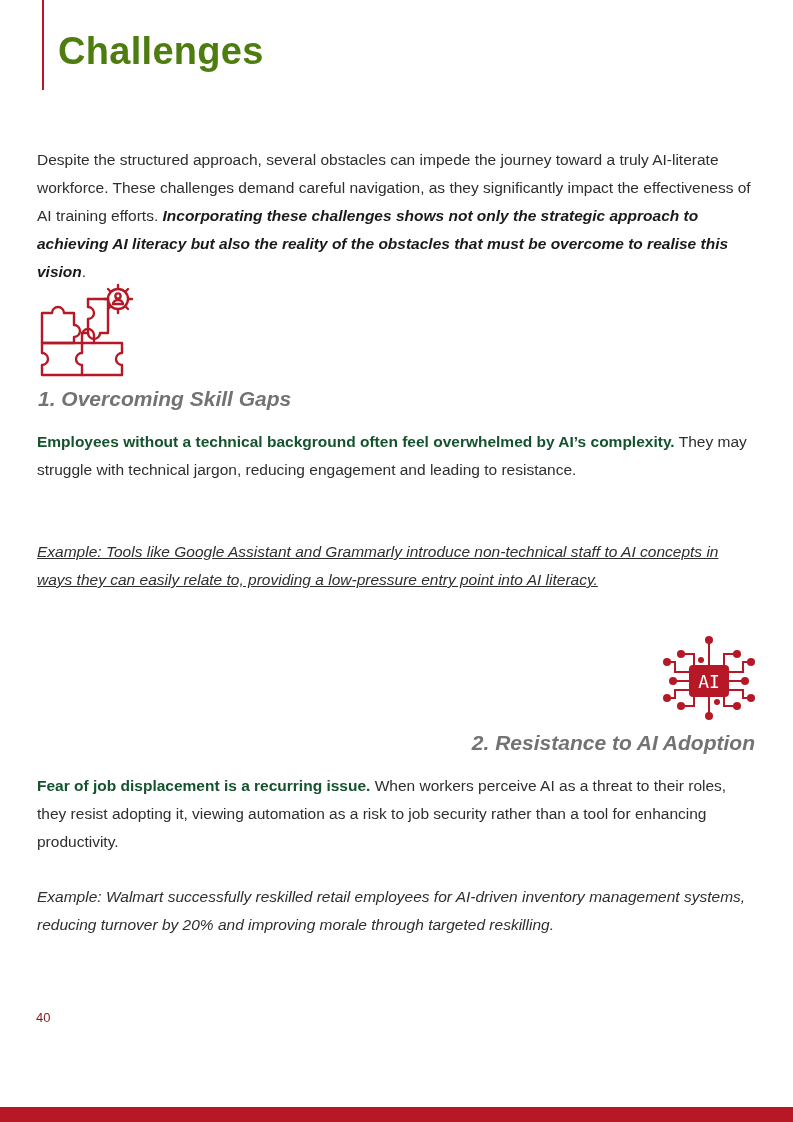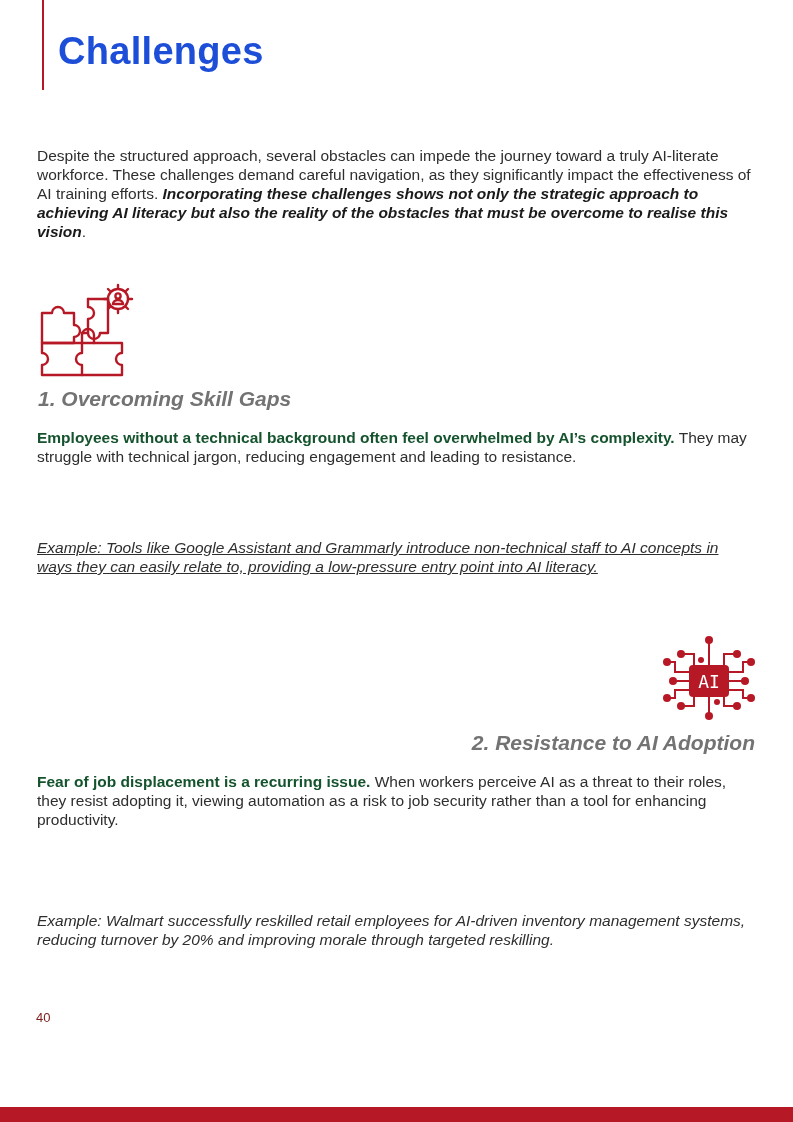--- a/index.html
+++ b/index.html
@@ -1,33 +1,33 @@
 <!DOCTYPE html>
 <html><head>
 <meta charset="utf-8">
 <style>
   html, body { margin: 0; padding: 0; background: #ffffff; }
   body { width: 793px; height: 1122px; position: relative; overflow: hidden;
          font-family: "Liberation Sans", sans-serif; color: #2b2b2b; }
   .title-rule { position: absolute; left: 42px; top: 0; width: 2px; height: 90px; background: #b71825; }
   .title { position: absolute; left: 58px; top: 30px; margin: 0; font-size: 38px; font-weight: bold;
-           color: #1d4ed8; font-family: "Liberation Sans", sans-serif; letter-spacing: 0.3px; }
-  .para { position: absolute; left: 37px; width: 720px; font-size: 15.5px; line-height: 19px; margin: 0; color: #2e2e2e; }
+           color: #4d7c0f; font-family: "Liberation Sans", sans-serif; letter-spacing: 0.3px; }
+  .para { position: absolute; left: 37px; width: 720px; font-size: 15.5px; line-height: 28px; margin: 0; color: #2e2e2e; }
   .para b { color: #14532d; }
   .para i.em { font-weight: bold; color: #1a1a1a; }
   .intro { top: 146px; }
   .icon-puzzle { position: absolute; left: 38px; top: 283px; width: 104px; height: 94px; }
   .h2 { position: absolute; margin: 0; font-size: 21px; font-weight: bold; font-style: italic; color: #737373; }
   .h2-left { left: 38px; top: 387px; }
   .h2-right { right: 38px; top: 731px; margin-left: 24px; }
   .s1-body { top: 428px; }
   .s1-example { top: 538px; font-style: italic; text-decoration: underline; }
   .icon-ai { position: absolute; left: 661px; top: 632px; width: 96px; height: 90px; }
   .s2-body { top: 772px; }
-  .s2-example { top: 883px; font-style: italic; margin-top: 28px; }
+  .s2-example { top: 883px; font-style: italic; }
   .page-number { position: absolute; left: 36px; top: 1010px; font-size: 13px; color: #7f1d1d; }
   .footer-bar { position: absolute; left: 0; bottom: 0; width: 793px; height: 15px; background: #b71825; }
 </style>
 </head>
 <body>
 
 <div class="title-rule"></div>
 <h1 class="title">Challenges</h1>
 
 <p class="para intro"><span>Despite the structured approach, several obstacles can impede the journey toward a truly AI-literate workforce. These challenges demand careful navigation, as they significantly impact the effectiveness of AI training efforts. </span><i class="em">Incorporating these challenges shows not only the strategic approach to achieving AI literacy but also the reality of the obstacles that must be overcome to realise this vision</i><span>.</span></p>

